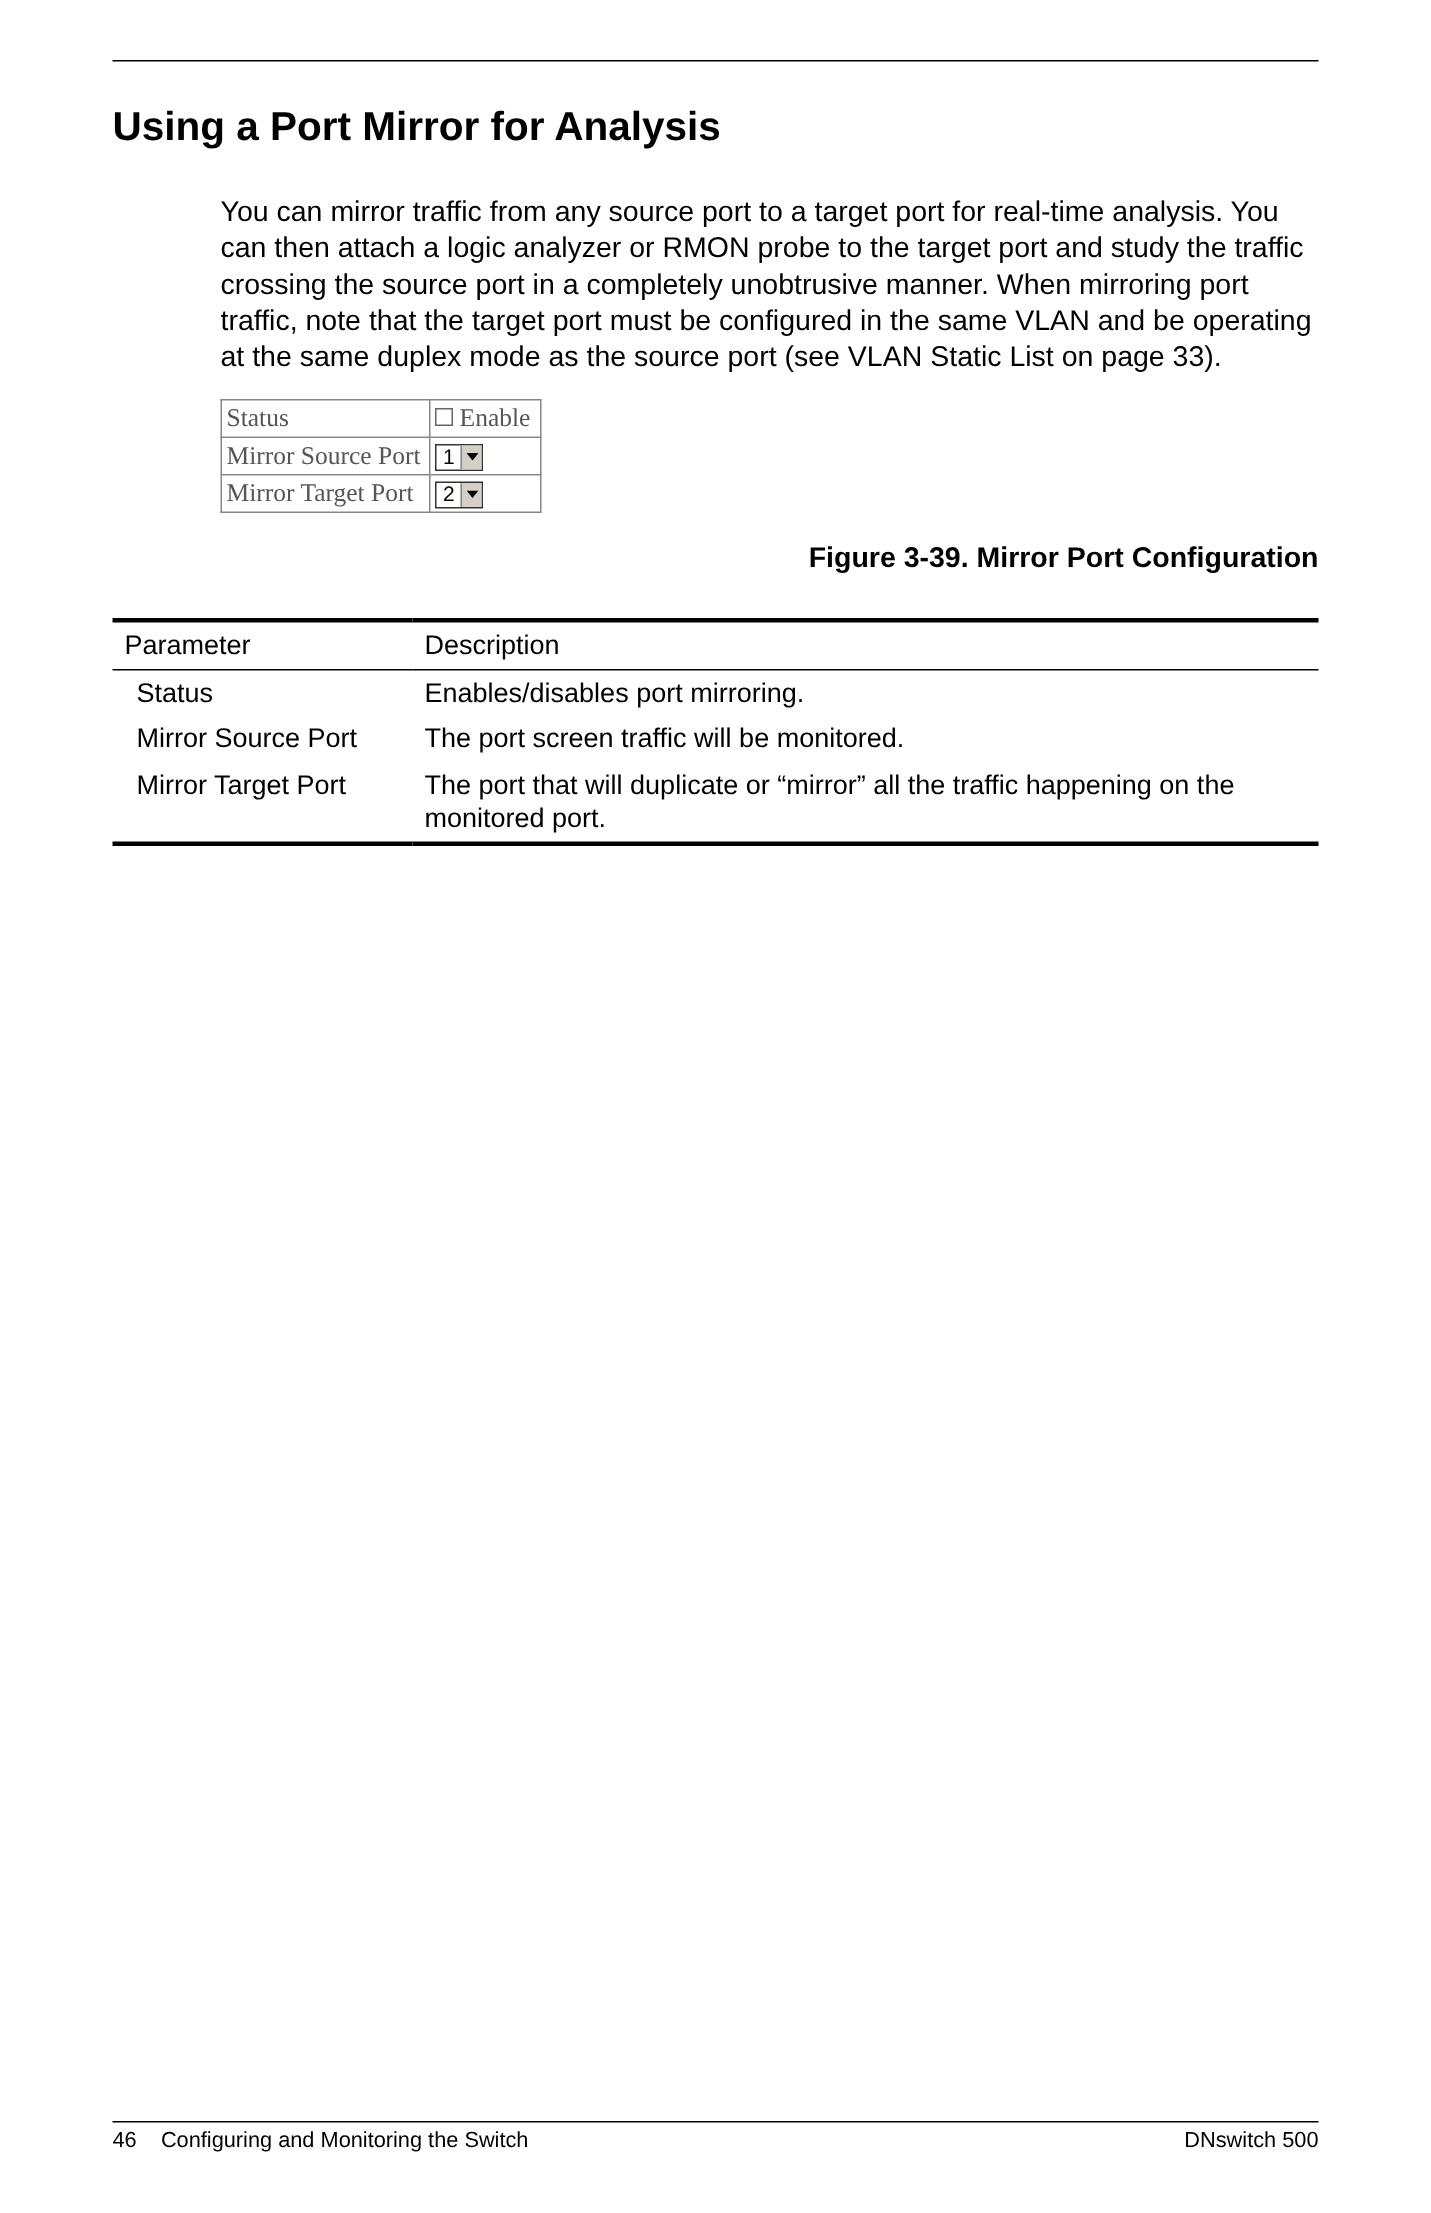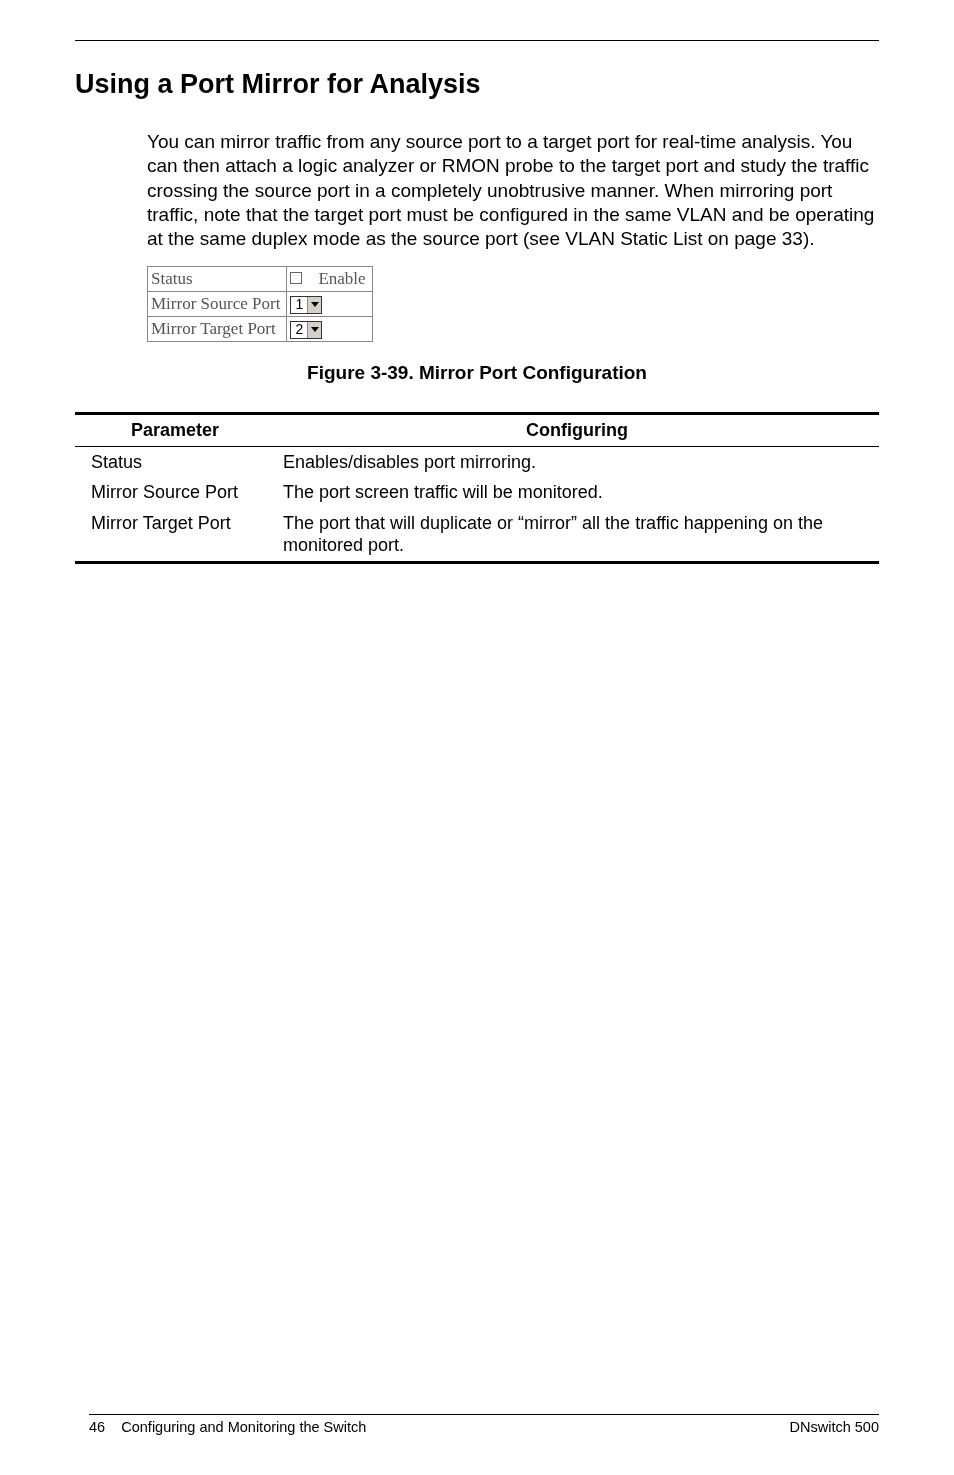--- a/index.html
+++ b/index.html
@@ -46,21 +46,21 @@
     vertical-align: middle;
     color: #555;
     background: #fff;
   }
   .ui-cell-right {
     padding: 1px 3px 1px 3px;
   }
   .cb-wrap {
     display: inline-flex;
     align-items: center;
-    gap: 16px;
+    gap: 4px;
     color: #555;
   }
   .checkbox-box {
     display: inline-block;
     width: 12px;
     height: 12px;
     border: 1px solid #666;
     background: #fff;
   }
   .select-ctrl {
@@ -82,52 +82,52 @@
   .select-btn {
     width: 14px;
     background: #d4d0c8;
     border-left: 1px solid #888;
     display: flex;
     align-items: center;
     justify-content: center;
   }
   .select-btn svg { display: block; }
   .figure-caption {
-    text-align: center;
+    text-align: right;
     font-weight: bold;
     font-size: 19px;
     margin: 18px 0 28px 0;
   }
   .param-table {
     width: 100%;
     border-collapse: collapse;
     font-size: 18px;
   }
   .param-table thead tr {
     border-top: 3px solid #000;
     border-bottom: 1.5px solid #000;
   }
   .param-table tbody {
     border-bottom: 3px solid #000;
   }
   .param-table th {
-    text-align: center;
-    font-weight: bold;
+    text-align: left;
+    font-weight: normal;
     padding: 5px 8px 5px 8px;
   }
   .param-table td {
     padding: 4px 8px 4px 8px;
     vertical-align: top;
     line-height: 1.25;
   }
   .param-col1 { width: 200px; padding-left: 16px !important; }
   .th1 { padding-left: 8px !important; }
   .footer {
     position: absolute;
-    left: 89px;
+    left: 75px;
     right: 75px;
     bottom: 40px;
     font-size: 14.5px;
   }
   .footer-rule {
     border-top: 1px solid #000;
     margin-bottom: 4px;
   }
   .footer-row {
     display: flex;
@@ -185,21 +185,21 @@
     </tbody>
       </table>
   </div>
 
   <div class="figure-caption">Figure 3-39.  Mirror Port Configuration</div>
 
   <table class="param-table">
     <thead>
       <tr>
         <th class="th1">Parameter</th>
-        <th>Configuring</th>
+        <th>Description</th>
       </tr>
     </thead>
     <tbody>
       <tr>
         <td class="param-col1">Status</td>
         <td>Enables/disables port mirroring.</td>
       </tr>
       <tr>
         <td class="param-col1">Mirror Source Port</td>
         <td>The port screen traffic will be monitored.</td>

